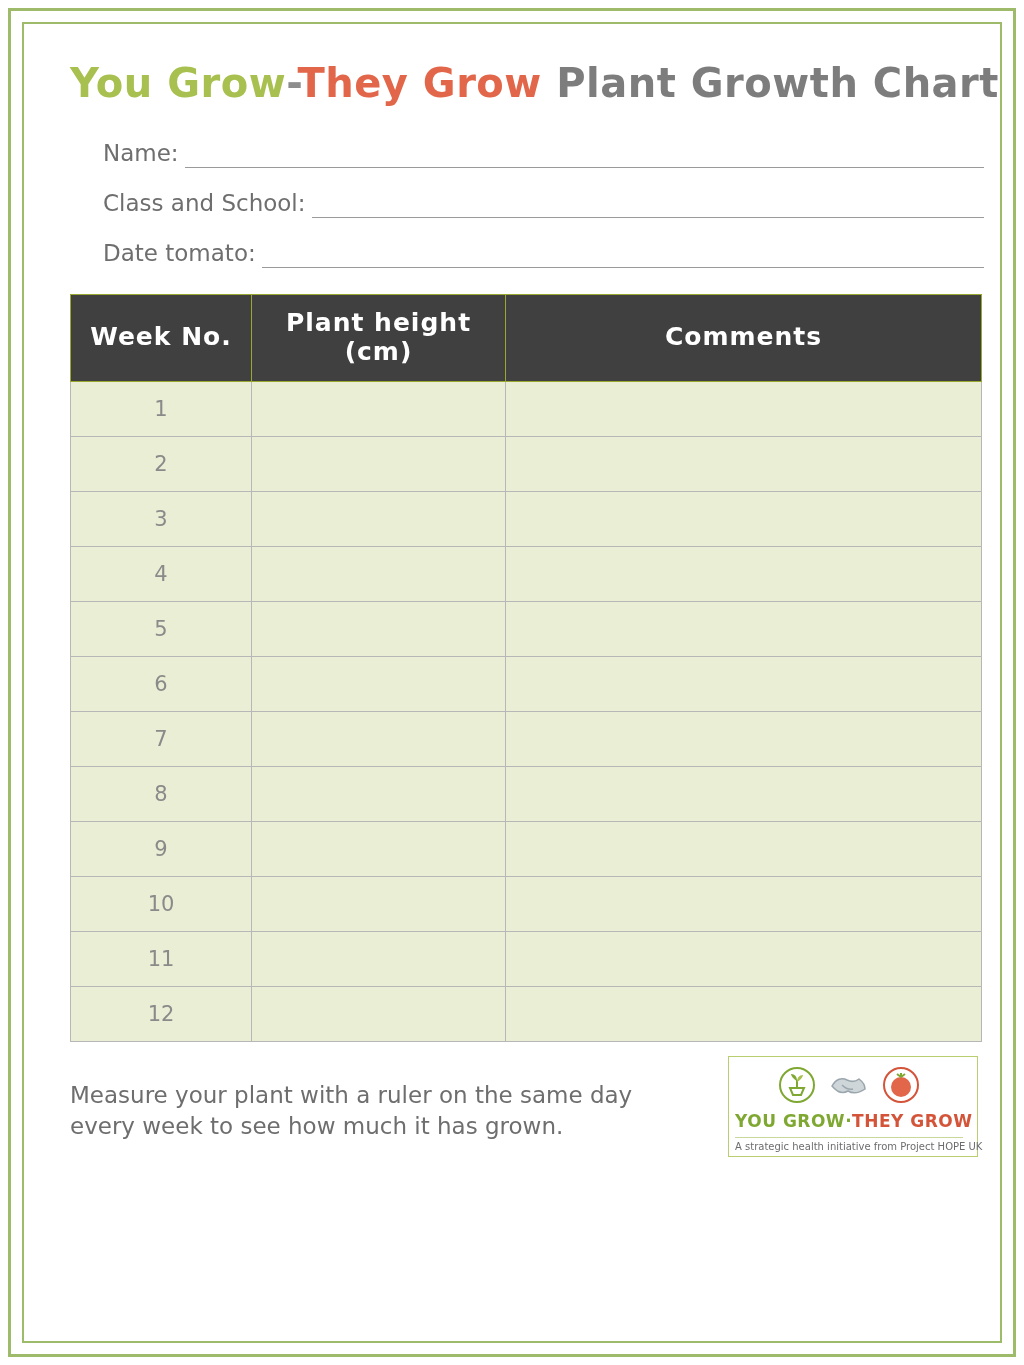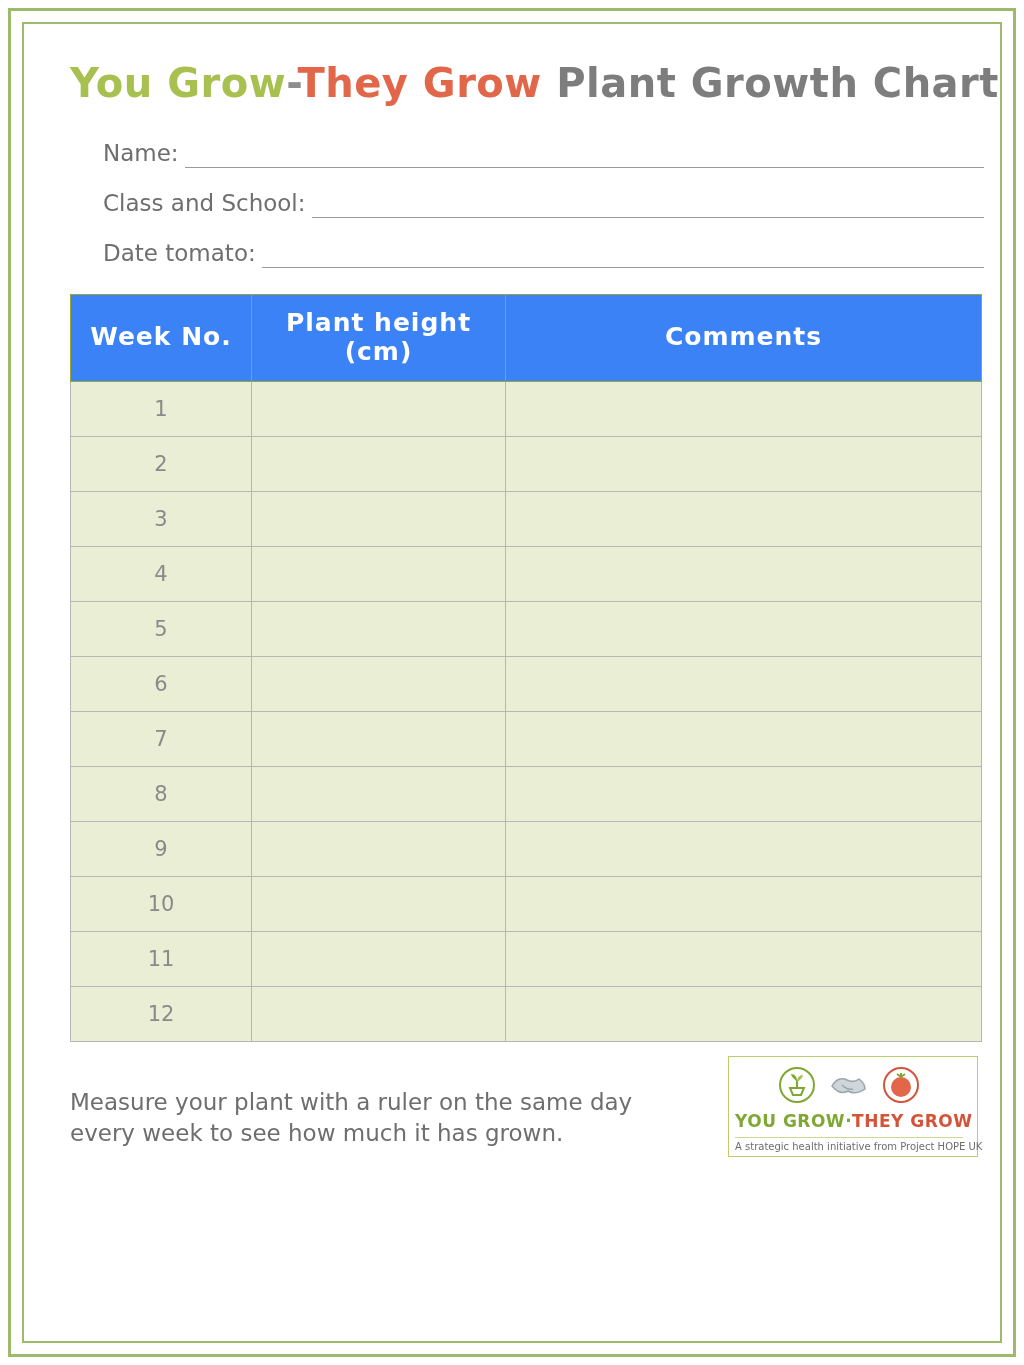--- a/index.html
+++ b/index.html
@@ -87,21 +87,21 @@
   .table-wrap {
     margin: 26px 0 0 30px;
     margin-right: 6px;
   }
   table {
     border-collapse: collapse;
     width: 884px;
     table-layout: fixed;
   }
   thead th {
-    background: #3b82f6;
+    background: #404040;
     color: #ffffff;
     font-size: 25px;
     font-weight: bold;
     font-family: "DejaVu Sans", sans-serif;
     letter-spacing: 1px;
     padding: 14px 4px;
     border: 1px solid #9aa832;
     line-height: 1.15;
   }
   th.col-week { width: 172px; }
@@ -115,21 +115,21 @@
     font-size: 21px;
     color: #8a8a8a;
     text-align: center;
     vertical-align: middle;
   }
   tbody td.cell-blank { background: #eaeed4; }
 
   
   .footer {
     display: flex;
-    align-items: center;
+    align-items: flex-start;
     margin: 14px 0 0 30px;
     margin-right: 6px;
   }
   .footer-note {
     color: #6e6e6e;
     font-size: 23px;
     line-height: 1.35;
     max-width: 620px;
     padding-top: 24px;
   }

